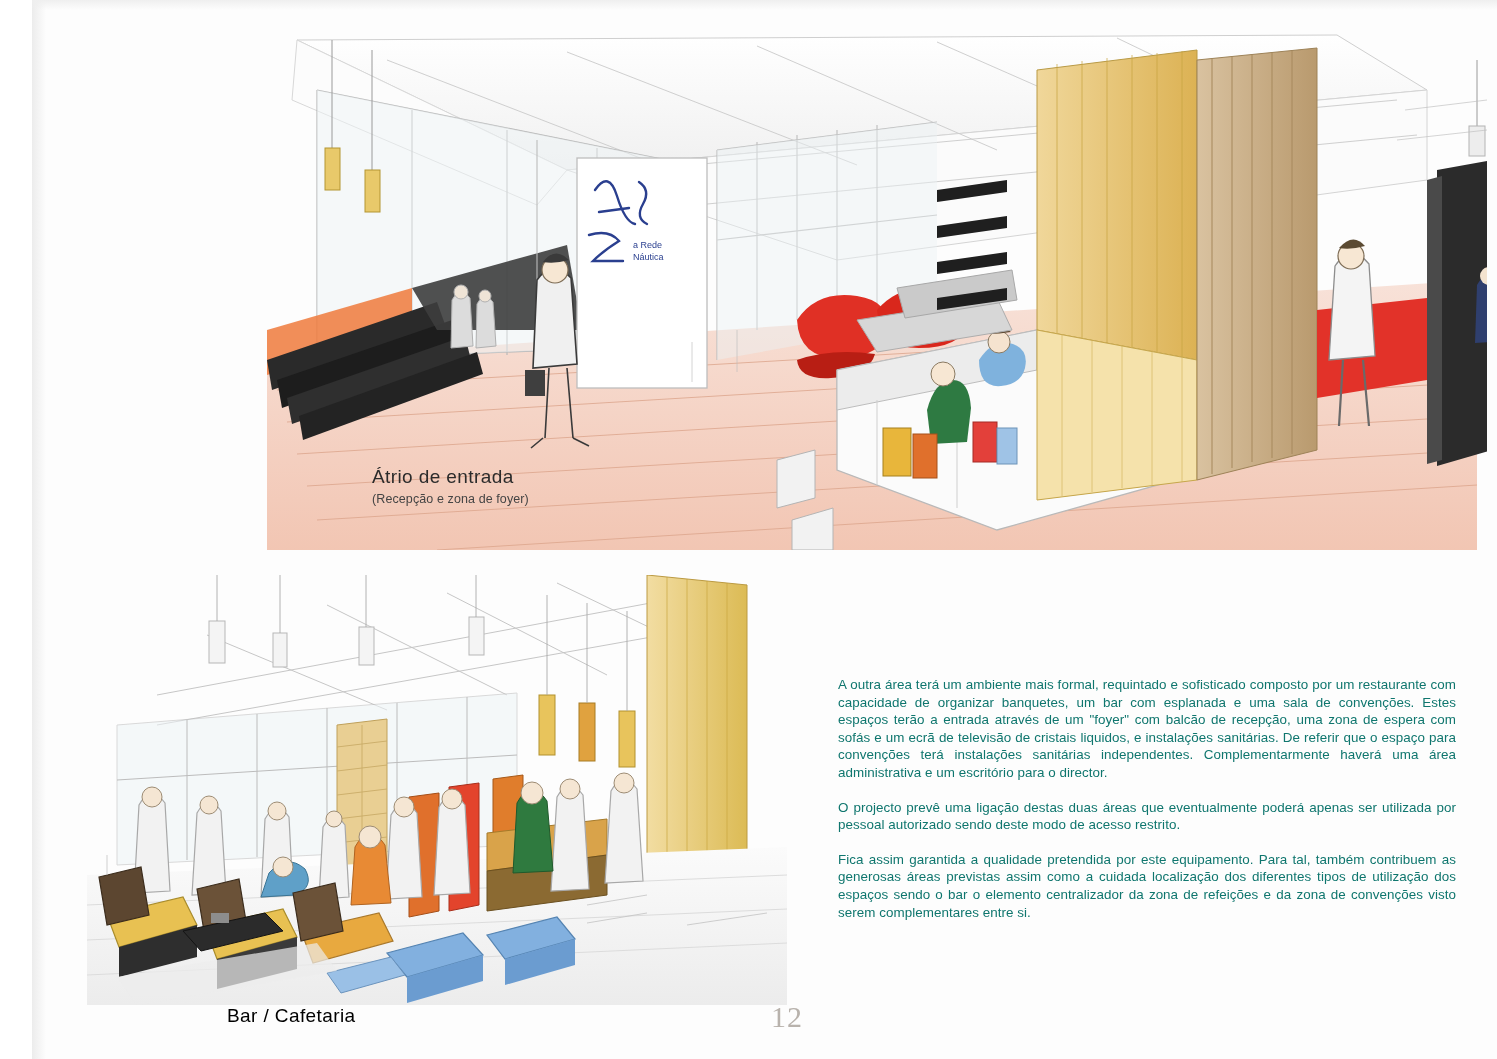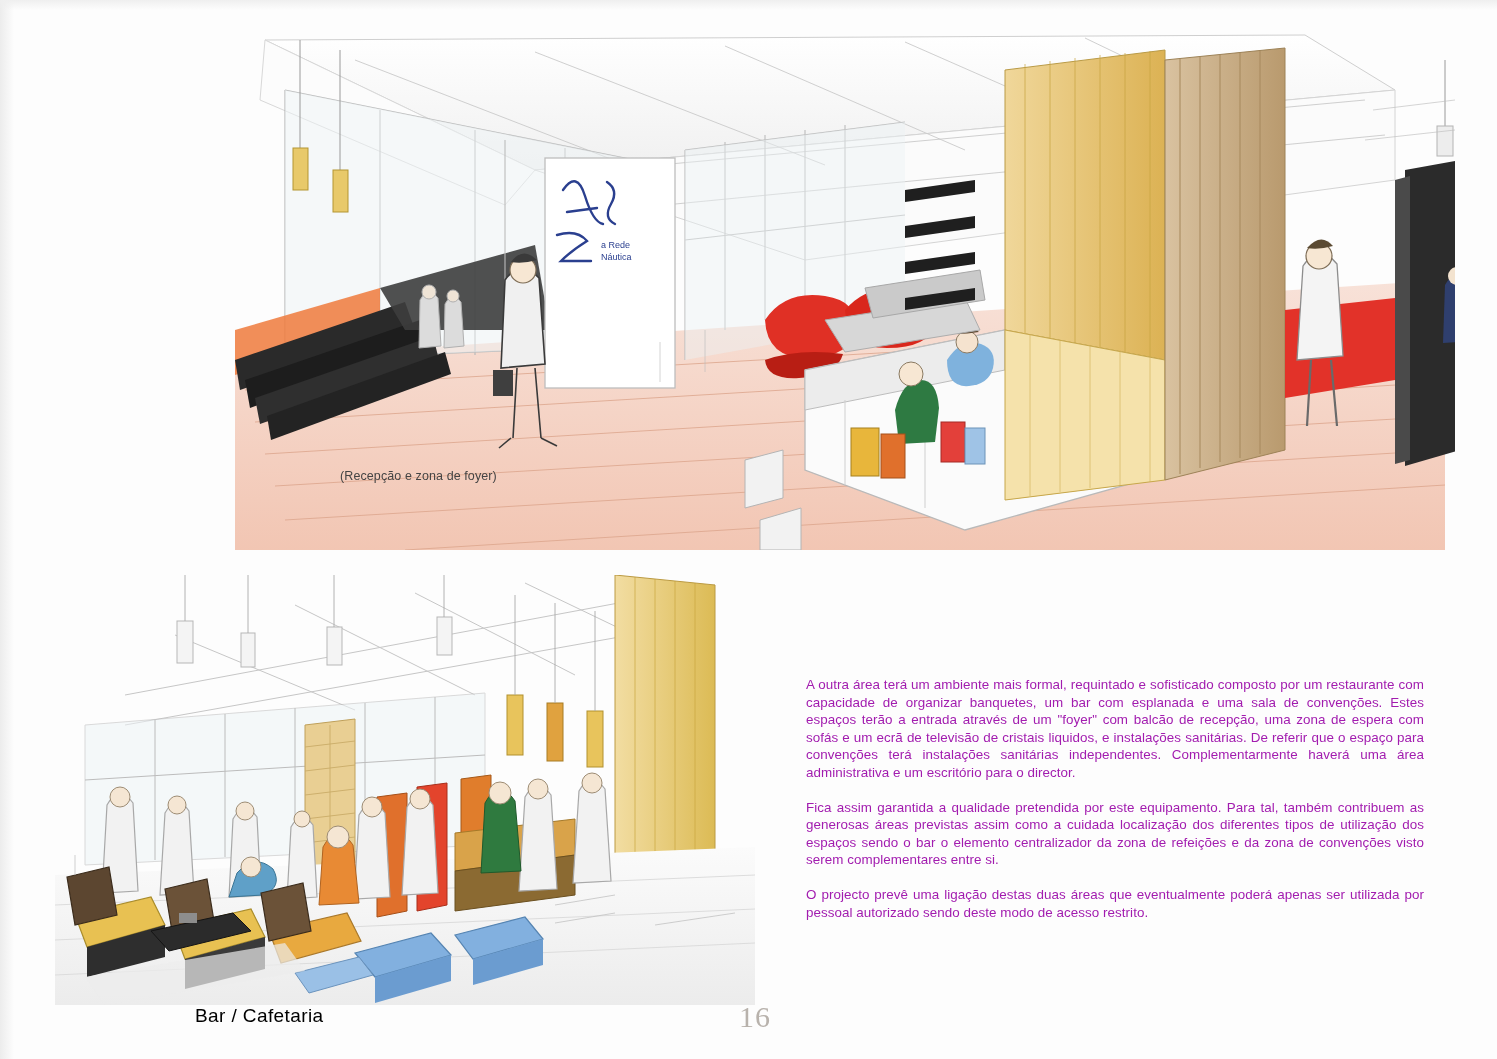--- a/index.html
+++ b/index.html
@@ -13,20 +13,21 @@
     position: relative;
     overflow: hidden;
     font-family: "Liberation Sans", sans-serif;
     color: #231f20;
   }
 
   .page {
     position: absolute;
     inset: 0;
     background: #fdfdfd;
+    margin-left: 32px;
   }
 
   
   .render-top {
     position: absolute;
     left: 205px;
     top: 30px;
     width: 1250px;
     height: 520px;
   }
@@ -68,21 +69,21 @@
 
   
   .text-col {
     position: absolute;
     left: 806px;
     top: 676px;
     width: 618px;
     font-size: 13.4px;
     line-height: 17.6px;
     text-align: justify;
-    color: #a21caf;
+    color: #0f766e;
     letter-spacing: .05px;
   }
   .text-col p { margin: 0 0 17px 0; }
   .text-col p:last-child { margin-bottom: 0; }
 
   
   .page-number {
     position: absolute;
     left: 735px;
     top: 1000px;
@@ -318,20 +319,21 @@
       <g stroke="#bdbdbd" stroke-width="0.8" fill="none" opacity="0.8">
         <path d="M455 312 L455 352"></path>
           <path d="M500 300 L500 342"></path>
         <path d="M1168 80 L1250 70"></path>
           <path d="M1160 110 L1250 100"></path>
       </g>
     </svg>
   </div>
 
   <div class="caption-top">
+    <div class="title">Átrio de entrada</div>
     <div class="sub">(Recepção e zona de foyer)</div>
   </div>
 
   <div class="render render-bottom">
     <svg viewBox="0 0 700 430" preserveAspectRatio="none">
       <defs>
         <linearGradient id="bFloor" x1="0" y1="0" x2="0" y2="1">
           <stop offset="0%" stop-color="#fbfbfb"></stop>
           <stop offset="100%" stop-color="#ececec"></stop>
         </linearGradient>
@@ -468,19 +470,19 @@
         <path d="M600 350 L680 338"></path>
         <path d="M20 280 L20 300"></path>
       </g>
     </svg>
   </div>
 
   <div class="caption-bottom">Bar / Cafetaria</div>
 
   <div class="text-col">
     <p>A outra área terá um ambiente mais formal, requintado e sofisticado composto por um restaurante com capacidade de organizar banquetes, um bar com esplanada e uma sala de convenções. Estes espaços terão a entrada através de um "foyer" com balcão de recepção, uma zona de espera com sofás e um ecrã de televisão de cristais liquidos, e instalações sanitárias. De referir que o espaço para convenções terá instalações sanitárias independentes. Complementarmente haverá uma área administrativa e um escritório para o director.</p>
+    <p>O projecto prevê uma ligação destas duas áreas que eventualmente poderá apenas ser utilizada por pessoal autorizado sendo deste modo de acesso restrito.</p>
     <p>Fica assim garantida a qualidade pretendida por este equipamento. Para tal, também contribuem as generosas áreas previstas assim como a cuidada localização dos diferentes tipos de utilização dos espaços sendo o bar o elemento centralizador da zona de refeições e da zona de convenções visto serem complementares entre si.</p>
-    <p>O projecto prevê uma ligação destas duas áreas que eventualmente poderá apenas ser utilizada por pessoal autorizado sendo deste modo de acesso restrito.</p>
   </div>
 
-  <div class="page-number">16</div>
+  <div class="page-number">12</div>
 
 </div>
 
 </body></html>

